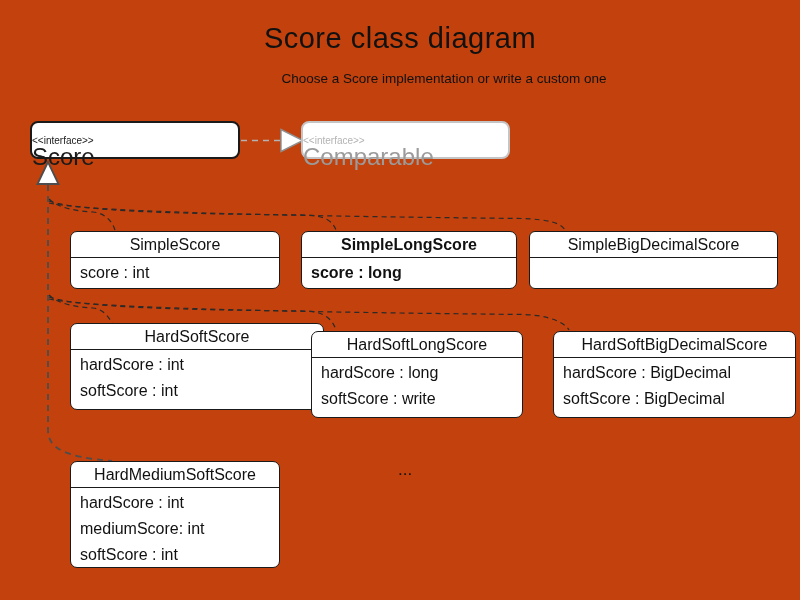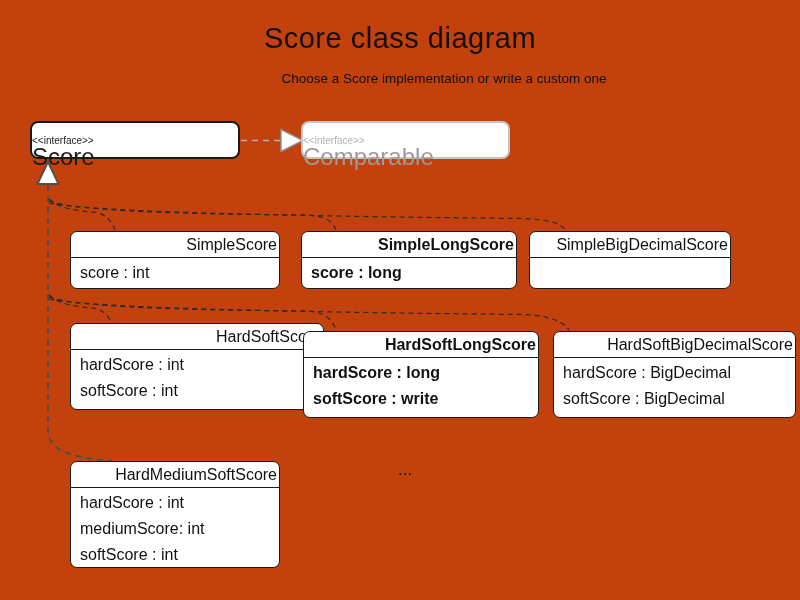--- a/index.html
+++ b/index.html
@@ -65,43 +65,43 @@
   .iface-comparable .iname { color: #9b9b9b; }
   
   .cls {
     position: absolute;
     box-sizing: border-box;
     border: 1.5px solid #1a1a1a;
     border-radius: 7px;
     background: #ffffff;
   }
   .cls .cname {
-    text-align: right;
+    text-align: center;
     font-size: 16px;
     line-height: 20px;
     padding: 3px 2px 2px 2px;
     border-bottom: 1.5px solid #1a1a1a;
     color: #111111;
     white-space: nowrap;
     overflow: hidden;
   }
   .cls .attrs {
     padding: 2px 8px 2px 9px;
     color: #111111;
   }
   .cls .attr {
     font-size: 16px;
     line-height: 26px;
     white-space: nowrap;
   }
   .cls-simple            { left: 70px;  top: 231px; width: 210px; height: 58px; }
   .cls-simplelong        { left: 301px; top: 231px; width: 216px; height: 58px; font-weight: bold; }
-  .cls-simplebigdecimal  { left: 529px; top: 231px; width: 202px; height: 58px; }
+  .cls-simplebigdecimal  { left: 529px; top: 231px; width: 249px; height: 58px; border-radius: 6px; }
   .cls-hardsoft          { left: 70px;  top: 323px; width: 254px; height: 87px; }
-  .cls-hardsoftlong      { left: 303px; top: 331px; width: 236px; height: 87px; font-weight: bold; }
+  .cls-hardsoftlong      { left: 311px; top: 331px; width: 212px; height: 87px; }
   .cls-hardsoftbigdecimal{ left: 528px; top: 331px; width: 243px; height: 87px; margin-left: 25px; }
   .cls-hardmediumsoft    { left: 70px;  top: 461px; width: 210px; height: 107px; }
   .ellipsis-more {
     position: absolute;
     left: 398px; top: 460px;
     font-size: 17px;
     color: #111111;
   }
 </style>
 </head>

